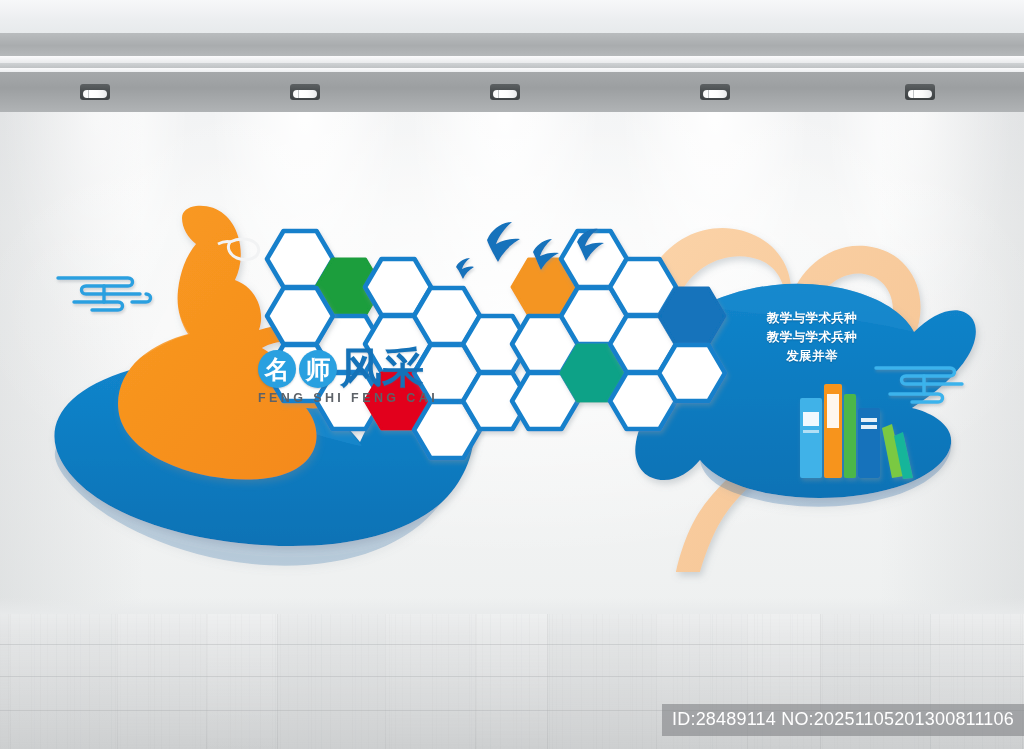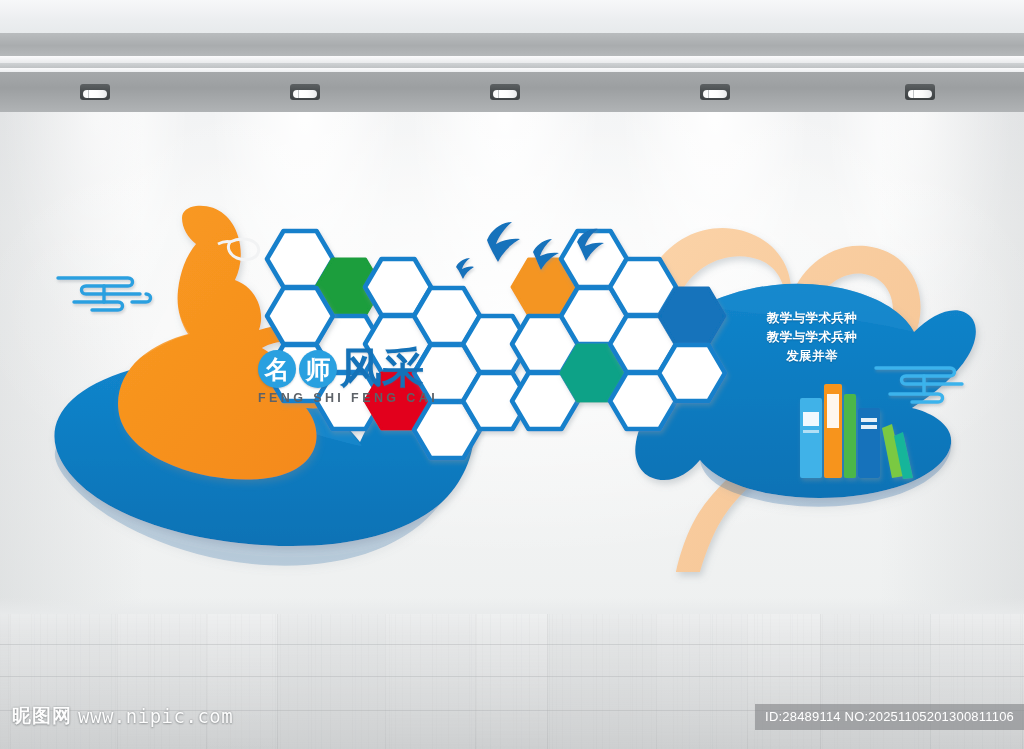--- a/index.html
+++ b/index.html
@@ -78,21 +78,21 @@
 
   
   .wm-logo{position:absolute;left:12px;top:703px;display:flex;align-items:center;gap:6px;z-index:60;}
   .wm-cn{font-size:19px;font-weight:bold;color:#ffffff;letter-spacing:1px;
     font-family:"DejaVu Sans","Liberation Sans",sans-serif;
     text-shadow:0 0 2px rgba(130,133,135,.9),0 1px 2px rgba(120,123,125,.6);opacity:.96;}
   .wm-url{font-size:19px;color:#ffffff;letter-spacing:.5px;
     font-family:"DejaVu Sans Mono","Liberation Mono",monospace;
     text-shadow:0 0 2px rgba(130,133,135,.9),0 1px 2px rgba(120,123,125,.6);opacity:.96;}
   .wm-id{position:absolute;right:0px;top:704px;background:rgba(130,133,135,.62);color:#fff;
-    font-size:13px;padding:5px 10px 6px 10px;letter-spacing:.2px;z-index:60;
+    font-size:18px;padding:5px 10px 6px 10px;letter-spacing:.2px;z-index:60;
     font-family:"Liberation Sans",sans-serif;white-space:nowrap;}
 </style>
 </head>
 <body>
 
 <div id="stage">
 
   <div class="ceiling-top"></div>
   <div class="ceiling-band1"></div>
   <div class="ceiling-band2"></div>
@@ -468,19 +468,15 @@
         <div class="floor-grain" style="left: 971.9px; opacity: 0.15;"></div>
         <div class="floor-grain" style="left: 982.2px; opacity: 0.26;"></div>
         <div class="floor-grain" style="left: 994.5px; opacity: 0.17;"></div>
         <div class="floor-grain" style="left: 997.8px; opacity: 0.09;"></div>
         <div class="floor-grain" style="left: 1003.1px; opacity: 0.2;"></div>
         <div class="floor-grain" style="left: 1010.4px; opacity: 0.12;"></div>
         <div class="floor-grain" style="left: 1019.7px; opacity: 0.22;"></div>
       </div>
   </div>
 
-  <div class="wm-logo">
-    <span class="wm-cn">昵图网</span>
-    <span class="wm-url">www.nipic.com</span>
-  </div>
   <div class="wm-id">ID:28489114 NO:20251105201300811106</div>
 
 </div>
 
 </body></html>

